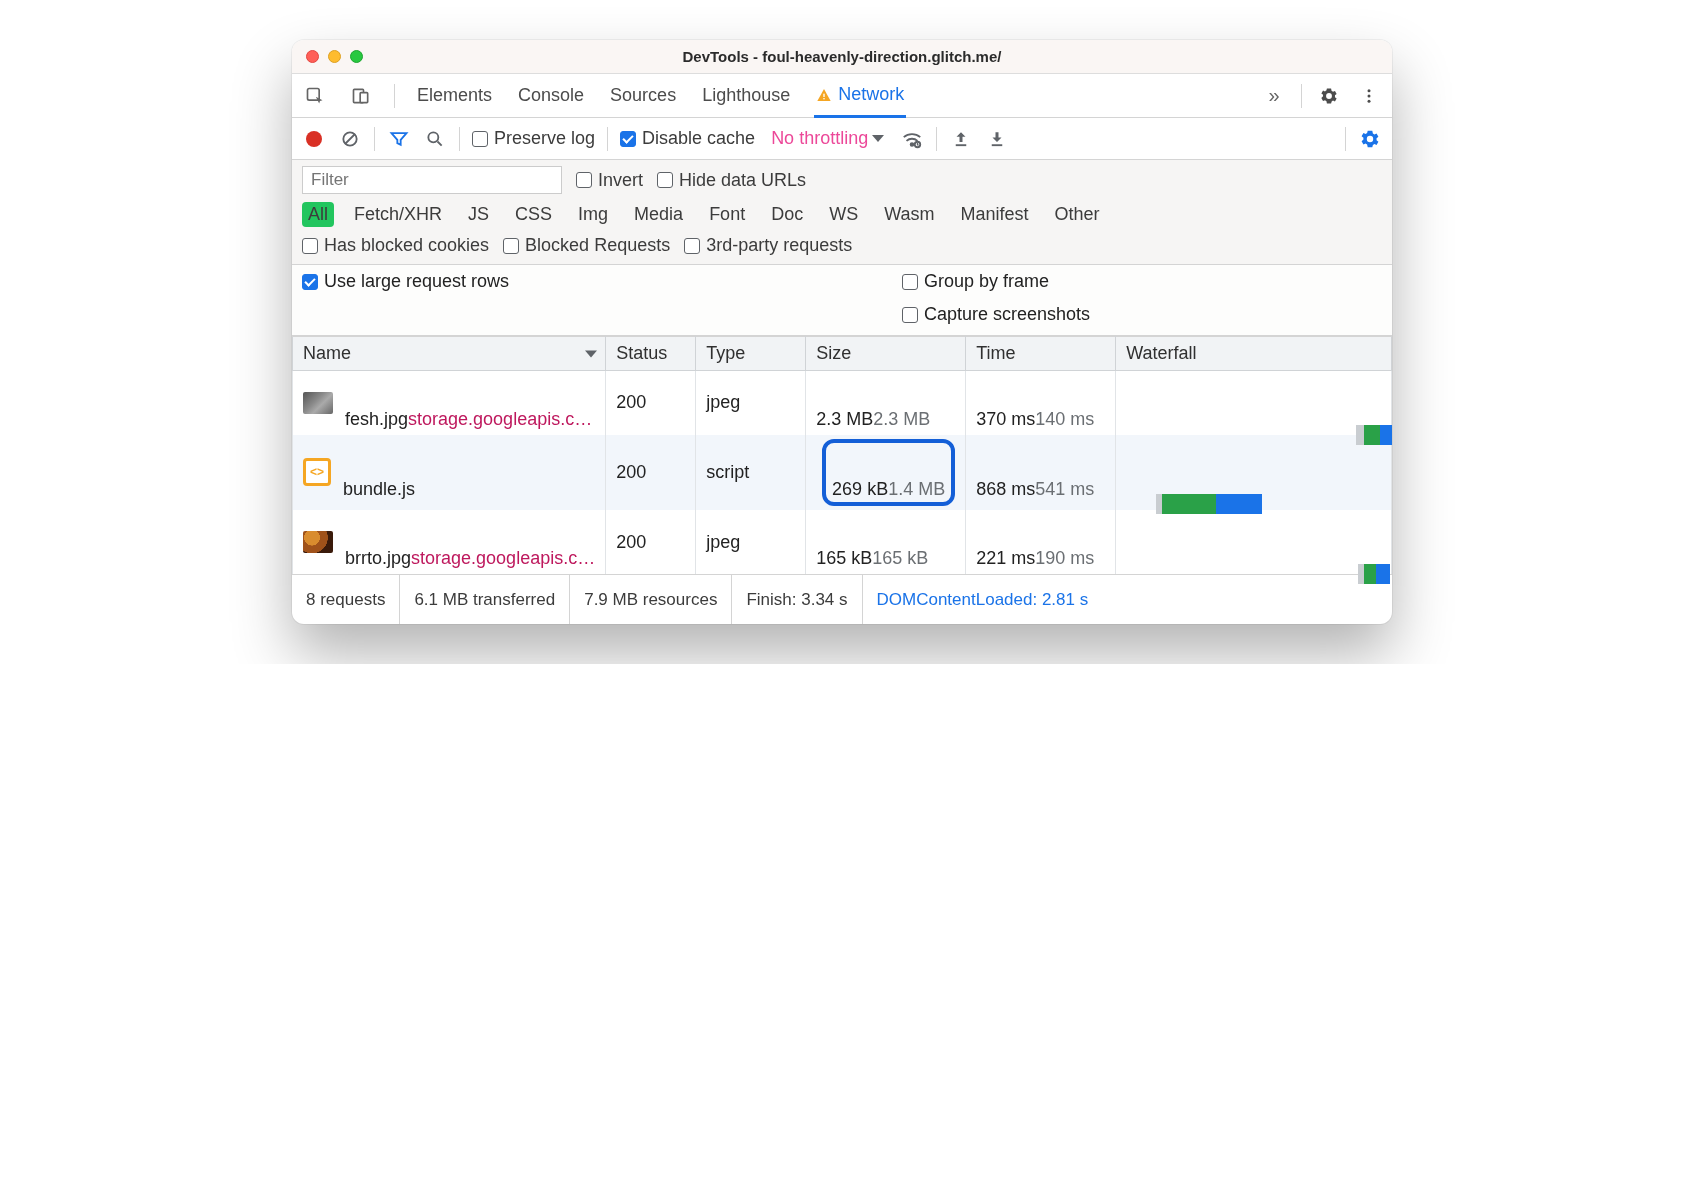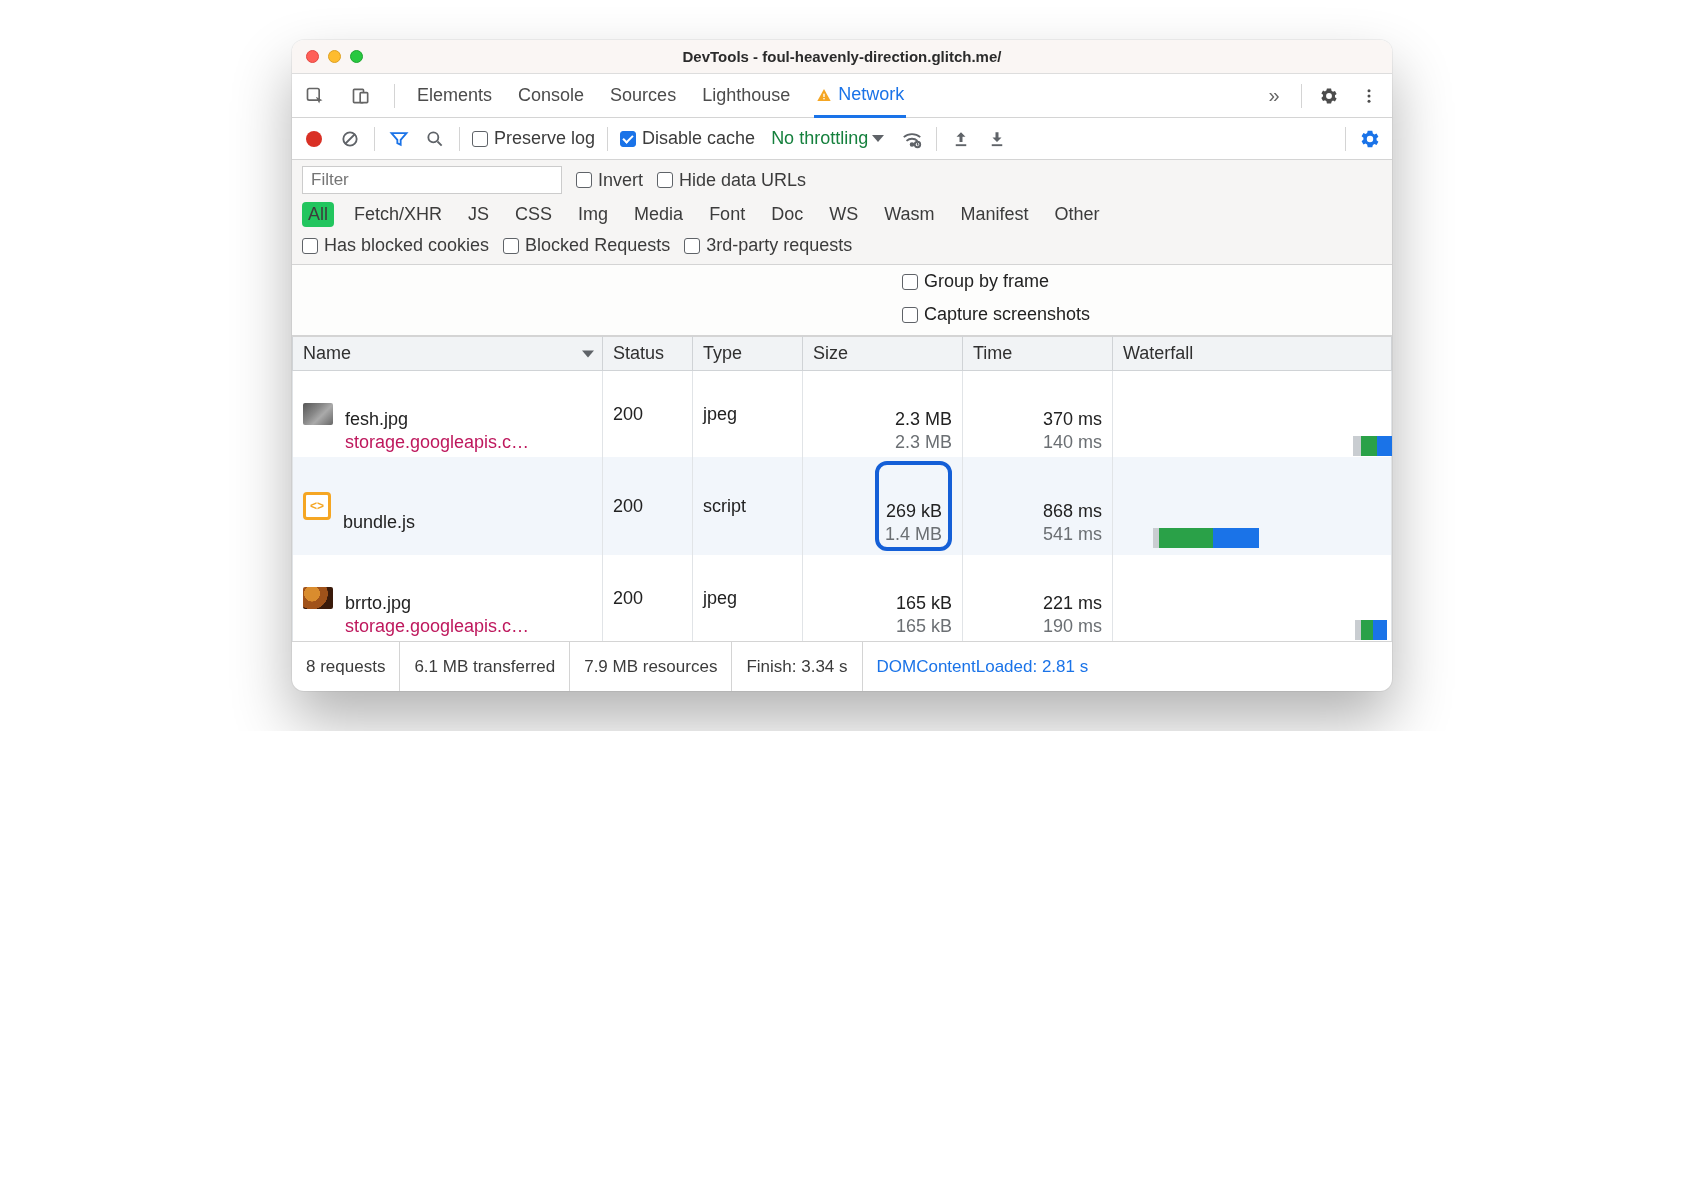--- a/index.html
+++ b/index.html
@@ -50,21 +50,21 @@
     display:flex; align-items:center; height:42px; padding:0 10px; gap:12px;
     border-bottom:1px solid #d4d4d4; font-size:18px; color:#3c3c3c;
   }
   .rec { width:16px; height:16px; border-radius:50%; background:#d93025; }
   .toolbar .icon-btn { width:24px; height:24px; display:flex; align-items:center; justify-content:center; cursor:pointer; color:#5f6368; }
   .funnel { color:#1a73e8; }
   .chk { display:flex; align-items:center; gap:6px; cursor:pointer; }
   .chk-box { width:16px; height:16px; border:1.5px solid #5f6368; border-radius:3px; display:flex; align-items:center; justify-content:center; background:#fff; }
   .chk-box.checked { background:#1a73e8; border-color:#1a73e8; }
   .chk-box.checked::after { content:""; width:4px; height:8px; border:solid #fff; border-width:0 2.2px 2.2px 0; transform: rotate(45deg); margin-bottom:2px;}
-  .select { display:flex; align-items:center; gap:4px; cursor:pointer; color:#15803d; padding:0 4px;}
+  .select { display:flex; align-items:center; gap:4px; cursor:pointer; color:#ec4899; padding:0 4px;}
   .tri-down { width:0; height:0; border-left:6px solid transparent; border-right:6px solid transparent; border-top:7px solid #5f6368; }
   .gear-blue { color:#1a73e8; }
 
   
   .filterbar { padding:6px 10px 0 10px; background:#f6f5f4; border-bottom:1px solid #d4d4d4; }
   .filterbar .row { display:flex; align-items:center; gap:14px; flex-wrap:wrap; margin-bottom:8px; font-size:18px; color:#3c3c3c;}
   .filter-input { width:260px; height:28px; border:1px solid #ccc; background:#fff; padding:2px 8px; font-size:17px; color:#777; }
   .type-chip { padding:2px 6px; cursor:pointer; border-radius:4px; }
   .type-chip.active { background:#22c55e; }
   .opts-row { display:flex; gap:60px; padding:6px 10px 10px; font-size:18px; }
@@ -77,21 +77,21 @@
   .tbl th .sort { position:absolute; right:8px; top:50%; transform:translateY(-50%); }
   .tbl td { border-left:1px solid #e1e4e7; border-right:1px solid #e1e4e7; padding:4px 10px; vertical-align:middle; }
   .tbl tbody tr { height:64px; }
   .tbl tbody tr.even { background:#f2f6fb; }
   .tbl tbody tr td:first-child { padding-left:10px; }
   .name-cell { display:flex; align-items:center; gap:12px; }
   .thumb { width:30px; height:22px; border-radius:2px; }
   .thumb.gray { background:linear-gradient(135deg,#555 0%,#888 40%,#aaa 60%,#666 100%); }
   .thumb.js { width:28px; height:28px; border:3px solid #f5a623; border-radius:4px; display:flex; align-items:center; justify-content:center; color:#f5a623; font-weight:700; font-size:12px; background:#fff;}
   .thumb.pizza { background:radial-gradient(circle at 30% 30%, #d98c2e 0 30%, #a0521a 31% 60%, #3a1a0a 61% 100%); }
-  .two-line { display:flex; flex-direction:column; line-height:1.25;margin-top:33px; }
+  .two-line { display:flex; flex-direction:row; line-height:1.25;margin-top:33px; }
   .two-line .sub { color:#be185d; }
   .num-col { text-align:right; }
   .num-col .sub { color:#6b6f73; }
   .highlight-box { border:4px solid #145fd7; border-radius:12px; padding:2px 6px; display:inline-block; }
   .wf-cell { position:relative; height:100%; }
   .wf-bar { position:absolute; top:22px; height:20px; display:flex; }
   .wf-bar .seg { height:100%; }
   .wf-line { position:absolute; top:0; bottom:0; width:2px; background:#2e5bd9; right:8px; }
 
   
@@ -265,20 +265,24 @@
       <label class="chk">
         <span class="chk-box"></span>
         <span>3rd-party requests</span>
       </label>
     </div>
   </div>
 
   <div class="opts-wrap">
     <div class="opts-row">
       <div class="opts-col" style="width:50%">
+        <label class="chk">
+          <span class="chk-box checked" id="chk-large"></span>
+          <span>Use large request rows</span>
+        </label>
       </div>
       <div class="opts-col">
         <label class="chk">
           <span class="chk-box"></span>
           <span>Group by frame</span>
         </label>
         <label class="chk">
           <span class="chk-box"></span>
           <span>Capture screenshots</span>
         </label>

